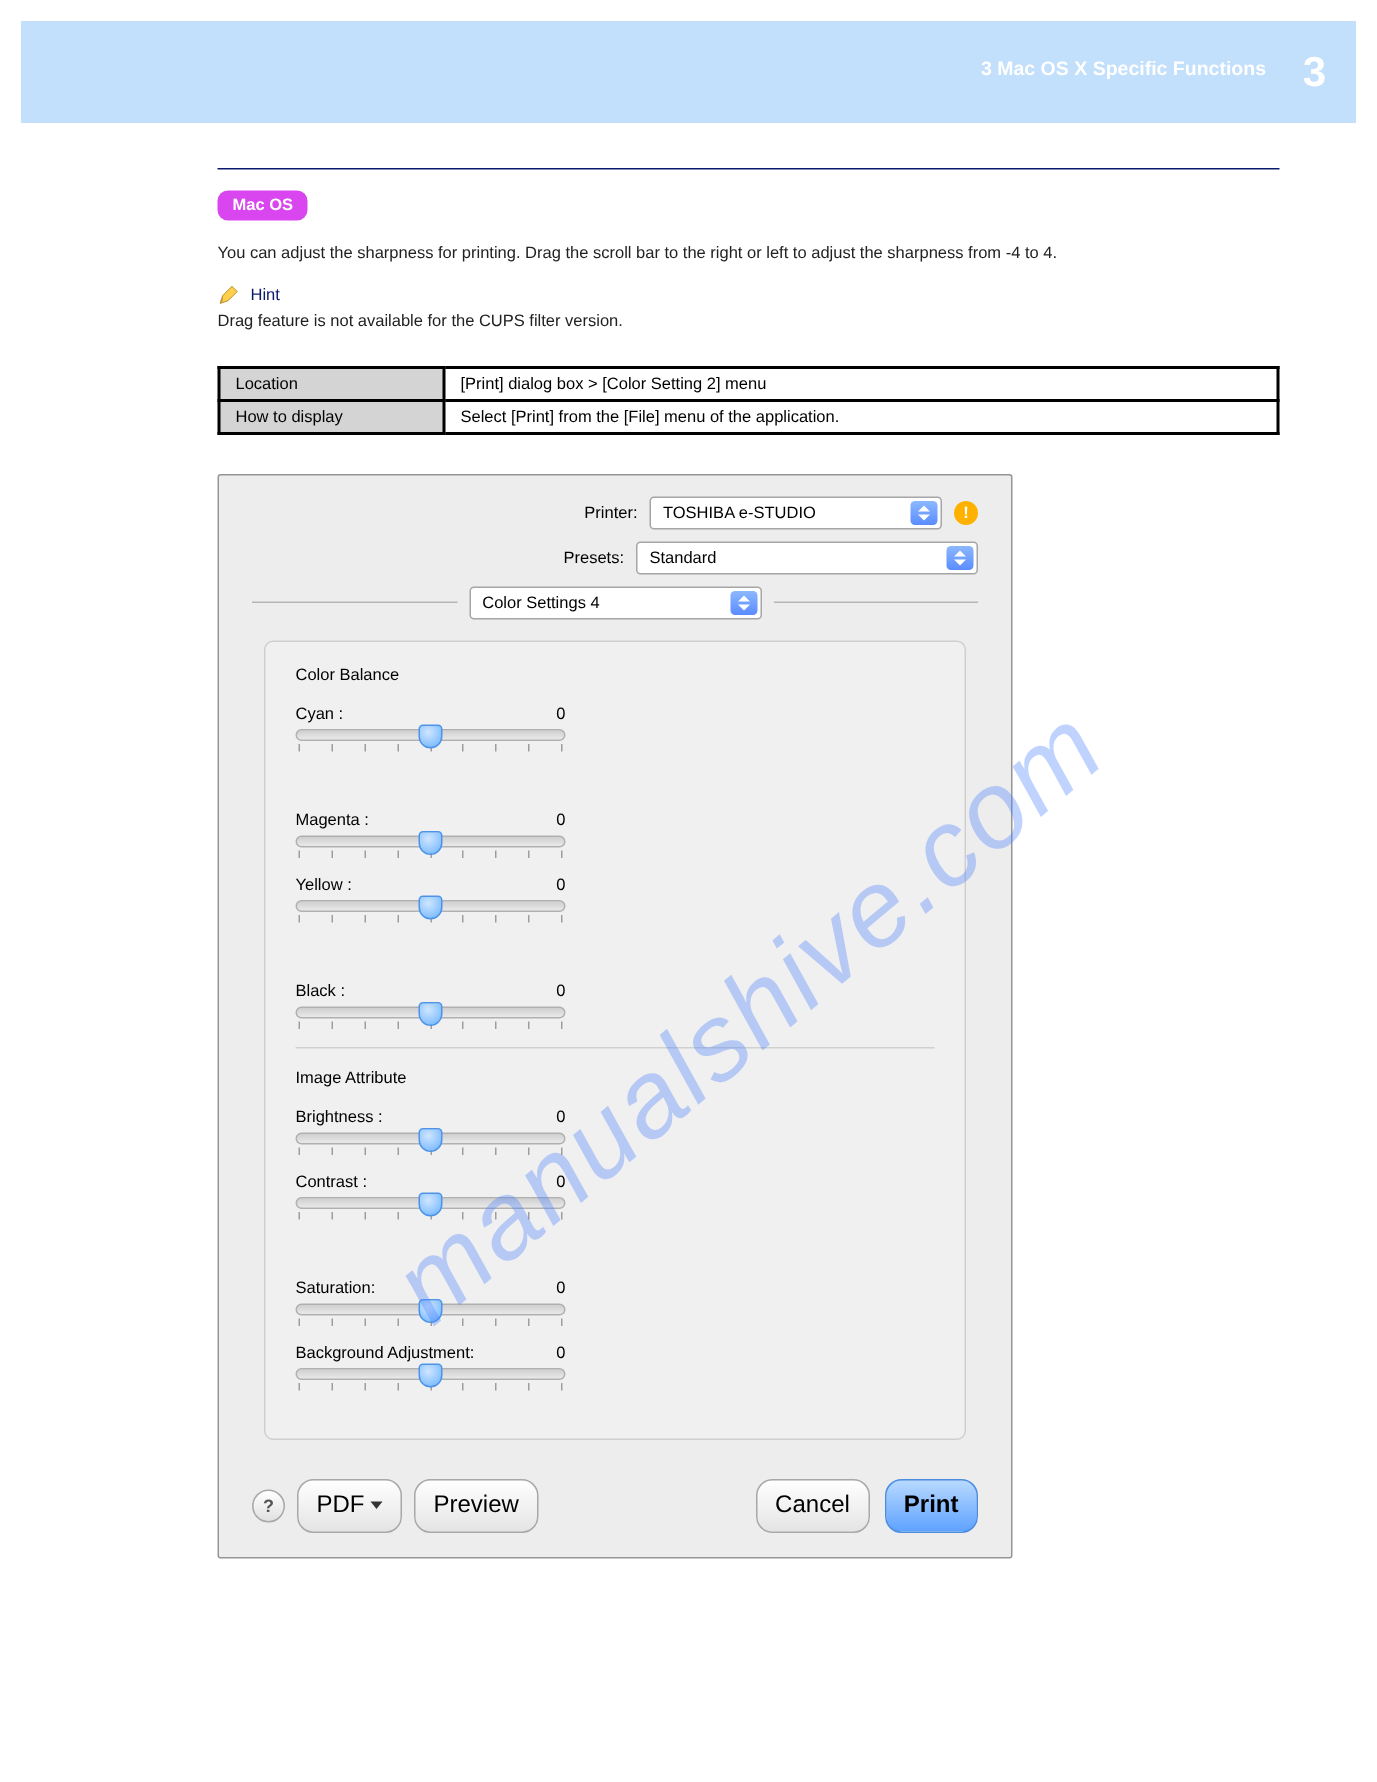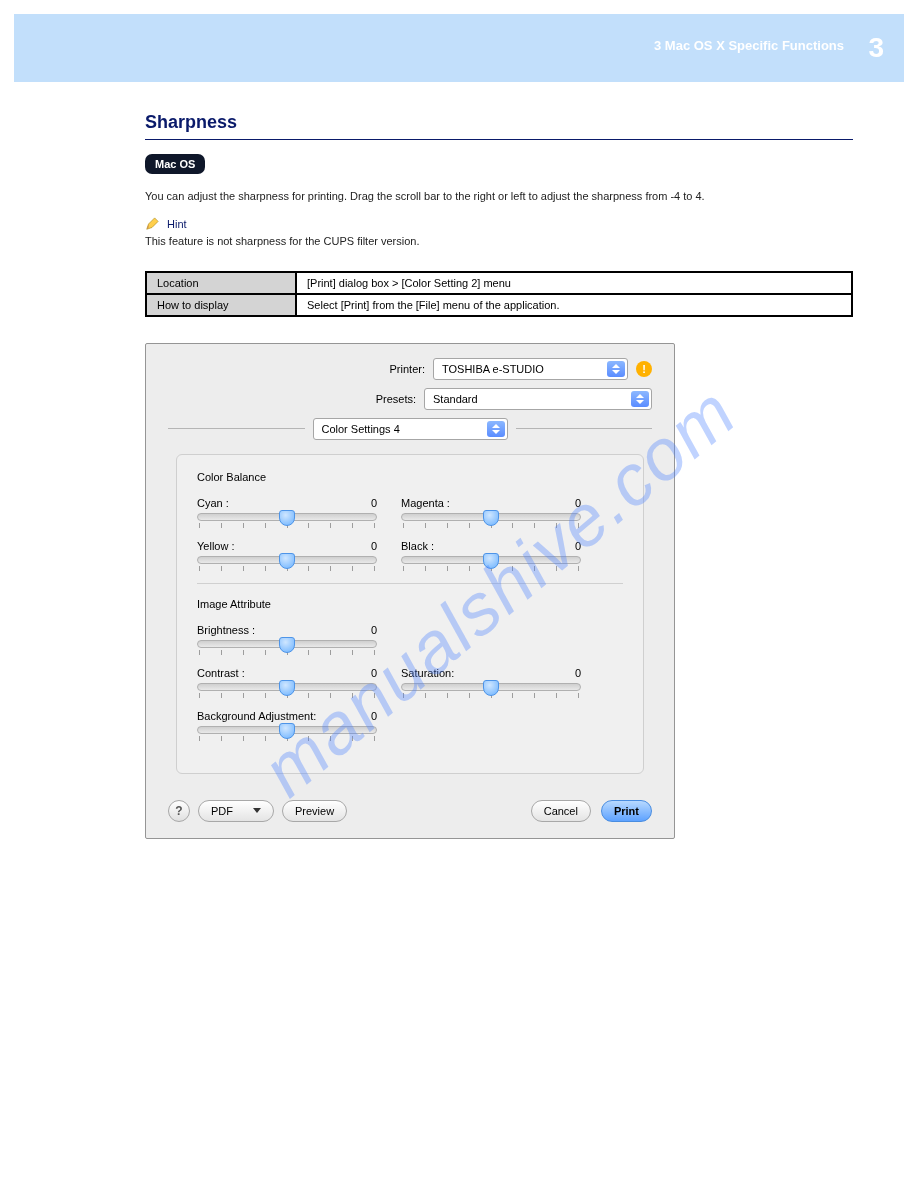--- a/index.html
+++ b/index.html
@@ -4,21 +4,21 @@
 <style>
   * { box-sizing: border-box; margin: 0; padding: 0; }
   body { font-family: Arial, sans-serif; background: #fff; width: 918px; }
   .page { position: relative; }
   .header-banner { background: #c2dffb; height: 68px; margin: 14px 14px 0 14px; position: relative; }
   .header-num { position: absolute; right: 20px; top: 18px; color: #fff; font-size: 28px; font-weight: bold; }
   .header-txt { position: absolute; right: 60px; top: 24px; color: #fff; font-size: 13px; font-weight: bold; }
   .content { padding: 30px 65px 40px 145px; position: relative; }
   .section-title { font-size: 18px; color: #0a1a6a; margin-bottom: 6px; }
   .section-rule { border: none; border-top: 1px solid #0a1a6a; margin-bottom: 14px; }
-  .mac-badge { display: inline-block; background: #0f172a; color: #fff; font-size: 11px; font-weight: bold; padding: 4px 10px; border-radius: 7px; margin-bottom: 14px; }
+  .mac-badge { display: inline-block; background: #d946ef; color: #fff; font-size: 11px; font-weight: bold; padding: 4px 10px; border-radius: 7px; margin-bottom: 14px; }
   .body-text { font-size: 11px; color: #222; margin-bottom: 12px; line-height: 1.5; }
   .hint-row { margin-bottom: 24px; font-size: 11px; }
   .hint-icon-wrap { display:flex; align-items:center; gap:8px; margin-bottom:4px; }
   .hint-icon { width:14px; height:14px; }
   .hint-label { color:#0a1a6a; font-size:11px; }
   .hint-text { font-size: 11px; color:#222; }
   table.spec { border-collapse: collapse; width: 100%; margin-bottom: 26px; }
   table.spec td, table.spec th { border: 2px solid #000; font-size: 11px; padding: 4px 10px; text-align: left; font-weight: normal; }
   table.spec .hdr { background: #d4d4d4; width: 150px; }
   
@@ -31,62 +31,61 @@
   .combo .arrow svg { width:8px; height:10px; fill:#fff; }
   .combo.printer { width: 195px; }
   .combo.preset { width: 228px; }
   .combo.section { width: 195px; }
   .warn-icon { width:16px; height:16px; margin-left:8px; background:#ffb100; border-radius:50%; position:relative; }
   .warn-icon::after { content:"!"; position:absolute; left:0; top:0; width:100%; text-align:center; font-size:11px; color:#fff; font-weight:bold; line-height:16px; }
   .hr-row { display:flex; align-items:center; margin: 4px 0 14px 0; }
   .hr-line { flex:1; height:1px; background:#b5b5b5; }
   .panel { background:#f0f0f0; border:1px solid #cfcfcf; border-radius:6px; padding: 16px 20px 20px 20px; margin: 0 8px; position:relative; }
   .panel-section-title { font-size: 11px; color:#000; margin-bottom: 14px; }
-  .sliders-row { display:flex; gap: 24px; margin-bottom: 12px; }
+  .sliders-row { display:flex; gap: 40px; margin-bottom: 12px; flex-direction: column; }
   .slider-col { width: 180px; }
   .slider-label-row { display:flex; justify-content:space-between; font-size:11px; color:#000; margin-bottom: 4px; }
   .slider-track { position:relative; height: 8px; background: linear-gradient(#cfcfcf,#e9e9e9); border:1px solid #b0b0b0; border-radius:4px; margin-bottom: 2px; }
   .slider-thumb { position:absolute; top:-4px; width:16px; height:16px; background: radial-gradient(circle at 40% 30%, #cfe6ff, #6bb2ff); border:1px solid #4d94e8; border-radius:3px 3px 50% 50%; transform: translateX(-50%); }
   .ticks { display:flex; justify-content:space-between; padding:0 2px; }
   .ticks span { width:1px; height:5px; background:#9d9d9d; display:block; }
   .panel-hr { border:none; border-top:1px solid #d0d0d0; margin: 10px 0 14px 0; }
   .highlight { position:absolute; border:3px solid #ff0000; border-radius:4px; pointer-events:none; }
   .dlg-footer { display:flex; align-items:center; justify-content:space-between; padding: 8px 22px 16px 22px; }
   .dlg-footer-left { display:flex; align-items:center; gap:8px; }
   .help-btn { width:22px; height:22px; border-radius:50%; background:linear-gradient(#fff,#e0e0e0); border:1px solid #a8a8a8; display:flex; align-items:center; justify-content:center; font-size:12px; color:#555; font-weight:bold; cursor:pointer; }
-  .mac-btn { height:22px; padding: 0 12px; border-radius:11px; border:1px solid #a8a8a8; background:linear-gradient(#fff,#e4e4e4); font-size:11px; color:#000; display:inline-flex; align-items:center; gap:20px; cursor:pointer; }
+  .mac-btn { height:36px; padding: 0 12px; border-radius:11px; border:1px solid #a8a8a8; background:linear-gradient(#fff,#e4e4e4); font-size:16px; color:#000; display:inline-flex; align-items:center; gap:4px; cursor:pointer; }
   .mac-btn.primary { background: linear-gradient(#b8d9ff,#5ea2ff); border-color:#4a8de0; color:#000; font-weight:bold; }
   .tri-down { width:0;height:0;border-left:4px solid transparent;border-right:4px solid transparent;border-top:5px solid #333; }
   .footer-meta { padding: 60px 40px 20px 40px; display:flex; justify-content:space-between; font-size:10px; color:#2a3a7a; }
   .watermark { position:absolute; left:50%; top:50%; transform: translate(-50%,-50%) rotate(-40deg); font-size:72px; color:rgba(74,130,255,0.35); font-weight:400; pointer-events:none; letter-spacing:2px; font-style:italic; z-index:5; }
 </style>
 </head>
 <body>
 
 <div class="page">
   <div class="header-banner">
     <span class="header-txt">3 Mac OS X Specific Functions</span>
     <span class="header-num">3</span>
   </div>
 
   <div class="content">
-    <h2 class="section-title">Sharpness</h2>
     <hr class="section-rule">
     <div class="mac-badge">Mac OS</div>
     <p class="body-text">You can adjust the sharpness for printing. Drag the scroll bar to the right or left to adjust the sharpness from -4 to 4.</p>
 
     <div class="hint-row">
       <div class="hint-icon-wrap">
         <svg class="hint-icon" viewBox="0 0 16 16">
             <path d="M2 14 L4 8 L11 1 L15 5 L8 12 L2 14 Z" fill="#ffcf4d" stroke="#9c7a00" stroke-width="0.6"></path>
             <path d="M2 14 L4 12 L4 8 Z" fill="#c98b4a"></path>
           </svg>
         <span class="hint-label">Hint</span>
       </div>
-      <div class="hint-text">This feature is not sharpness for the CUPS filter version.</div>
+      <div class="hint-text">Drag feature is not available for the CUPS filter version.</div>
     </div>
 
     <table class="spec">
       <tbody>
           <tr>
         <td class="hdr">Location</td>
         <td>[Print] dialog box &gt; [Color Setting 2] menu</td>
       </tr>
       <tr>
         <td class="hdr">How to display</td>

